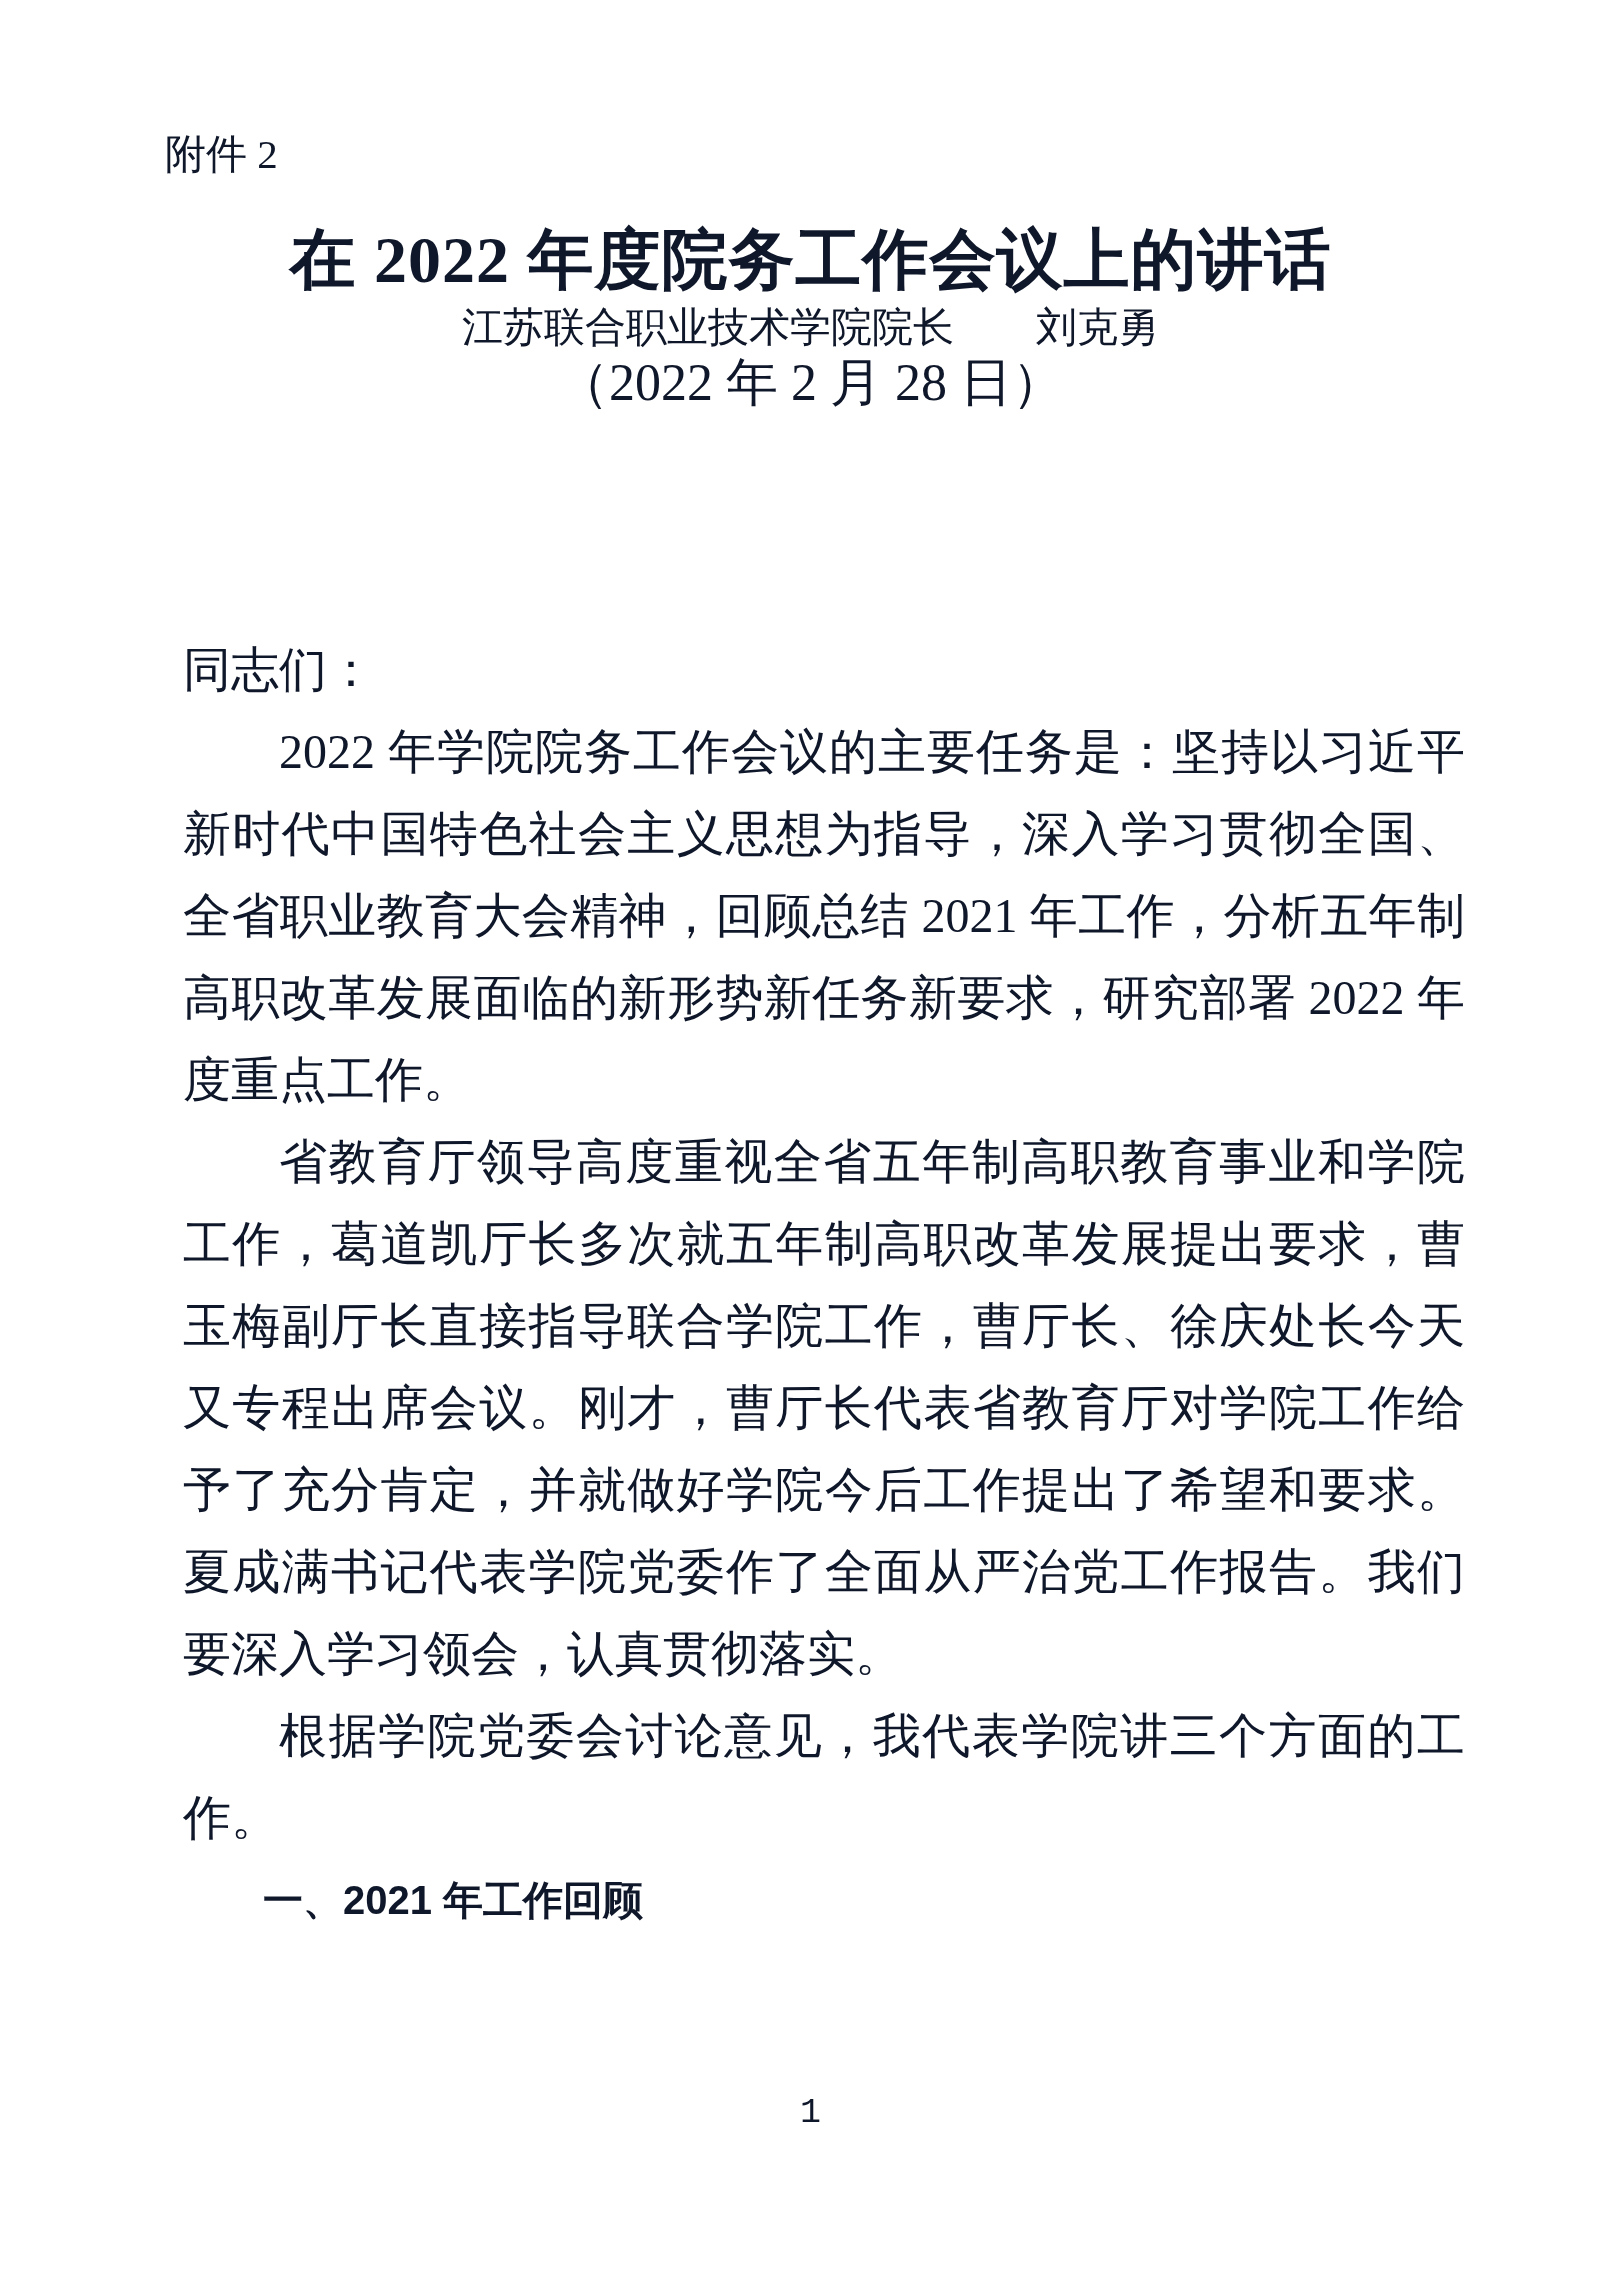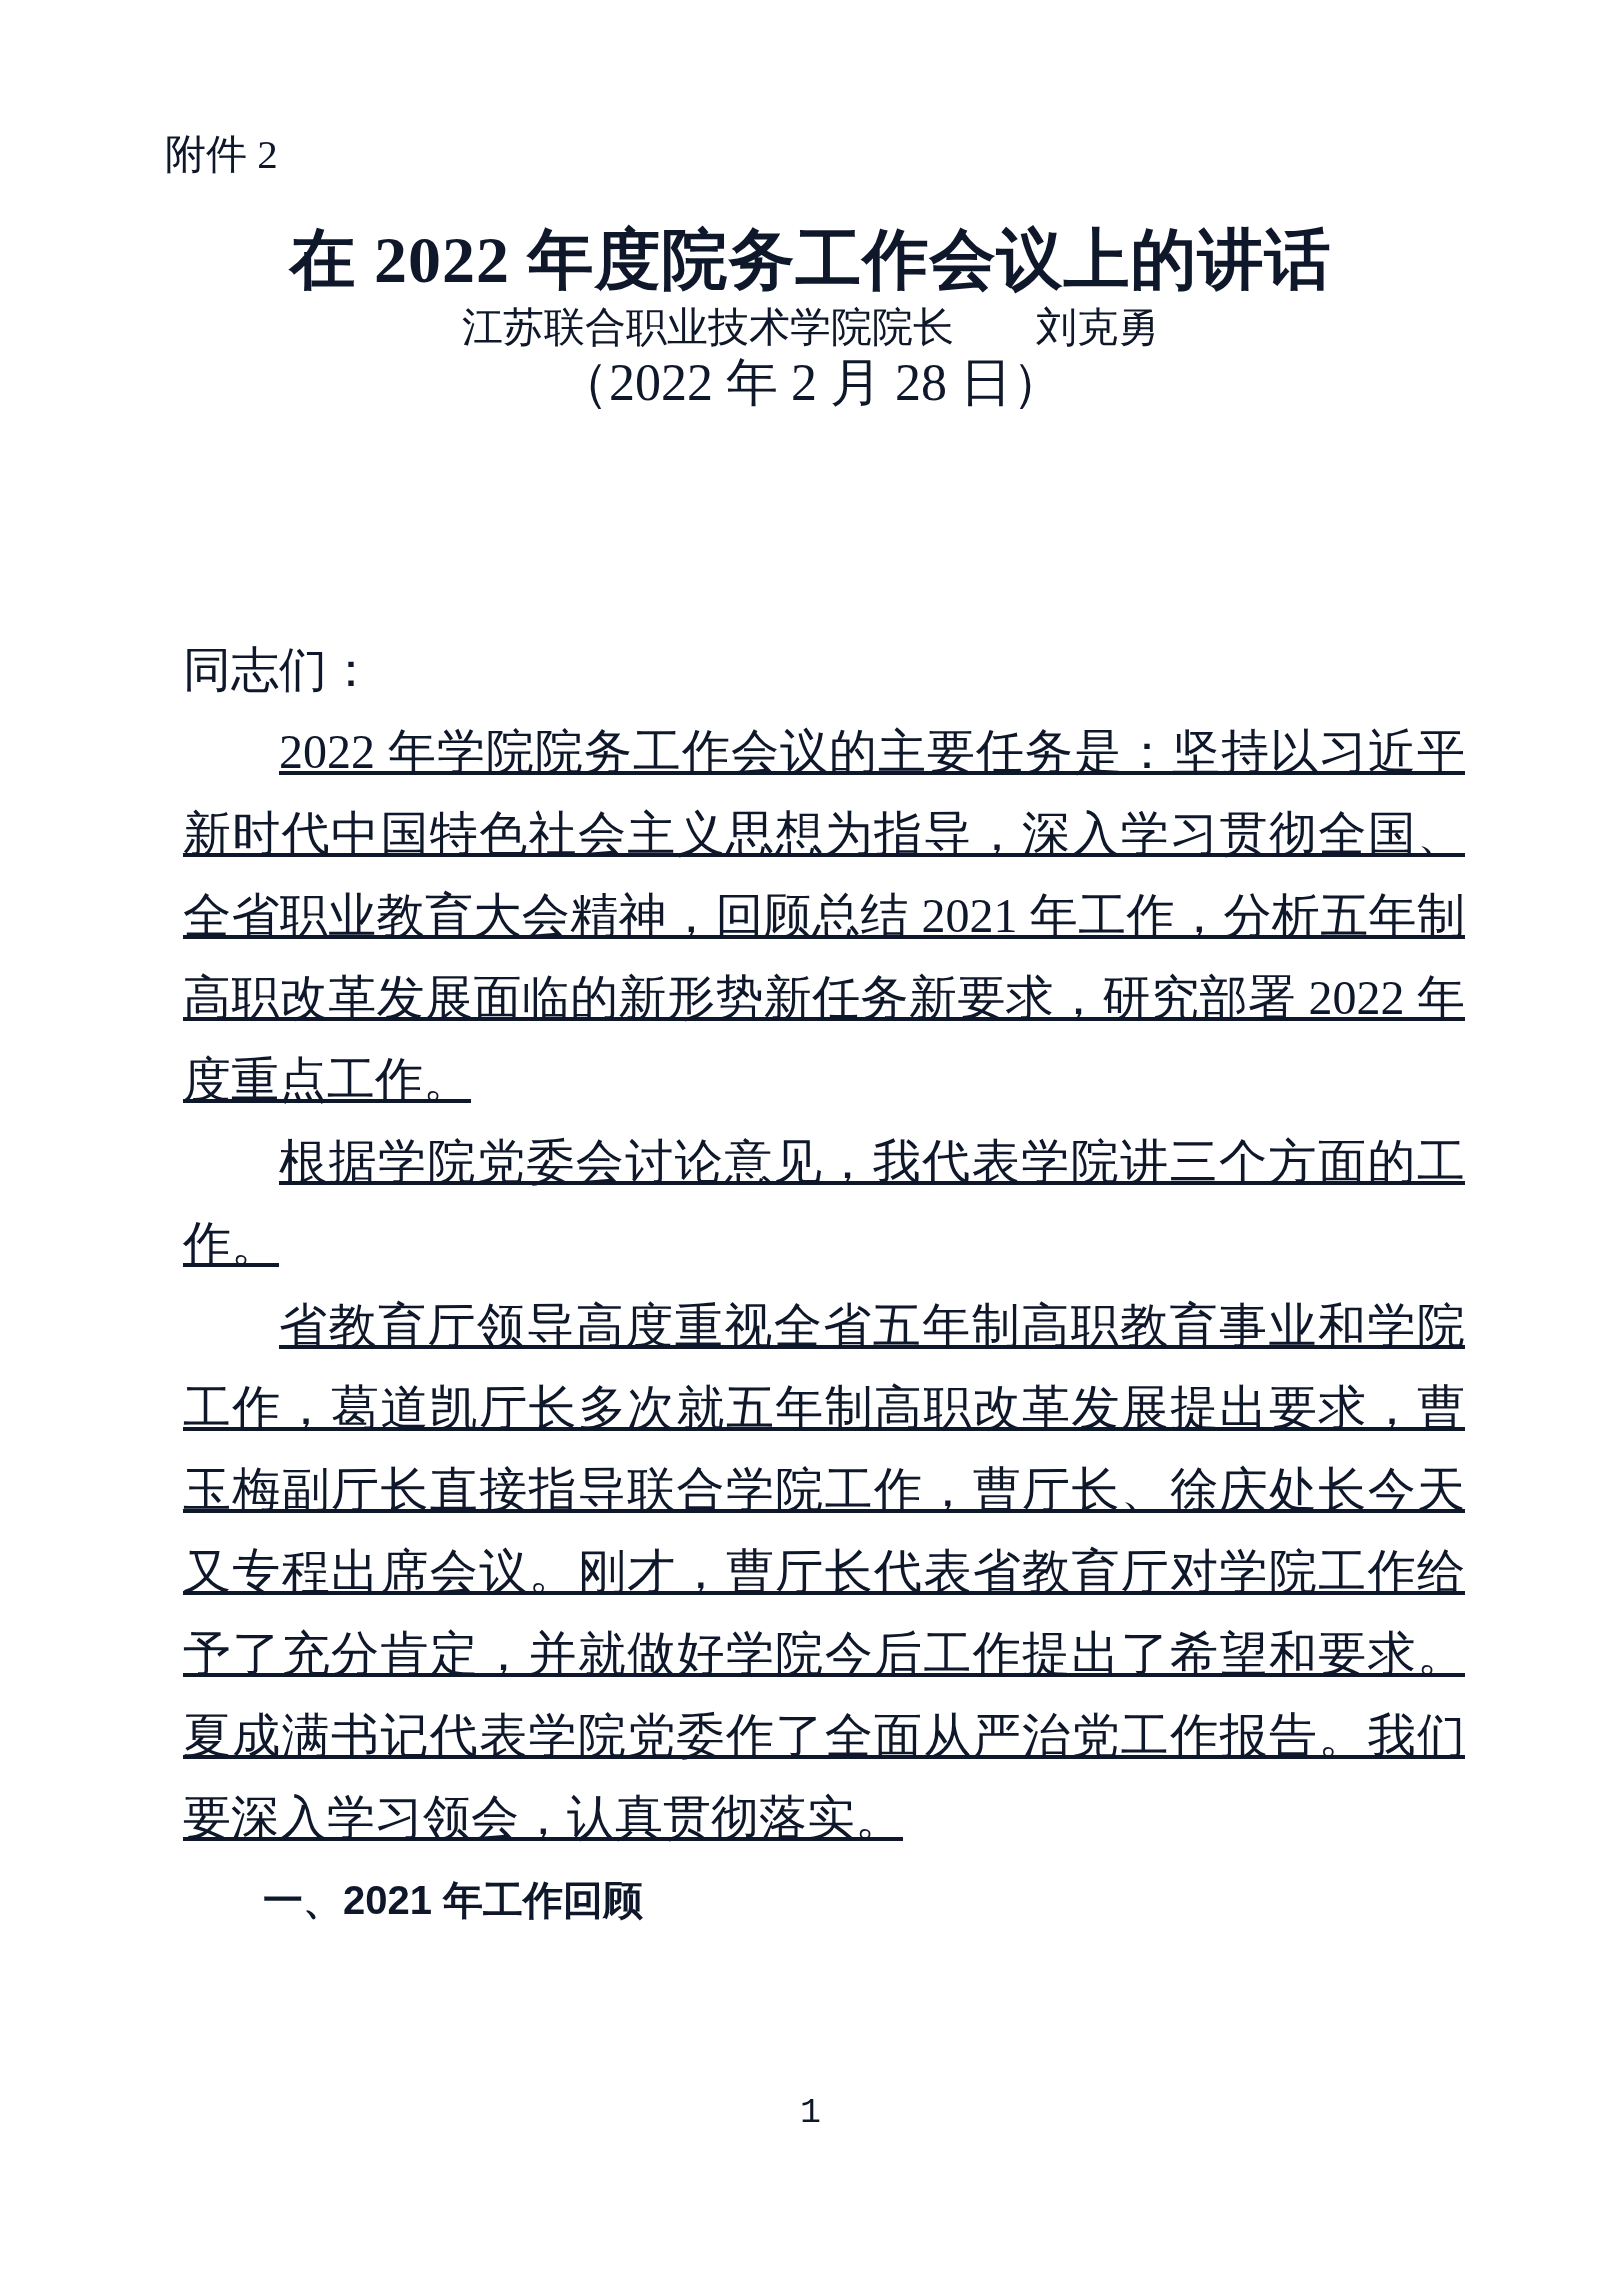--- a/index.html
+++ b/index.html
@@ -62,21 +62,20 @@
     line-height: 82px;
     text-align: justify;
     text-justify: inter-ideograph;
   }
   .para {
     margin: 0;
     padding: 0;
   }
   .para.indent {
     text-indent: 2em;
-    text-decoration: underline;
   }
   .para.salutation {
     text-indent: 0;
   }
   .para.heading {
     text-indent: 2em;
     font-weight: bold;
     font-family: "Liberation Sans", sans-serif;
     font-size: 40px;
   }
@@ -99,20 +98,20 @@
 
   <div class="doc-title">在 2022 年度院务工作会议上的讲话</div>
 
   <div class="author-line">江苏联合职业技术学院院长　　刘克勇</div>
 
   <div class="date-line">（2022 年 2 月 28 日）</div>
 
   <div class="doc-body">
       <div class="para salutation">同志们：</div>
       <div class="para indent">2022 年学院院务工作会议的主要任务是：坚持以习近平新时代中国特色社会主义思想为指导，深入学习贯彻全国、全省职业教育大会精神，回顾总结 2021 年工作，分析五年制高职改革发展面临的新形势新任务新要求，研究部署 2022 年度重点工作。</div>
+      <div class="para indent">省教育厅领导高度重视全省五年制高职教育事业和学院工作，葛道凯厅长多次就五年制高职改革发展提出要求，曹玉梅副厅长直接指导联合学院工作，曹厅长、徐庆处长今天又专程出席会议。刚才，曹厅长代表省教育厅对学院工作给予了充分肯定，并就做好学院今后工作提出了希望和要求。夏成满书记代表学院党委作了全面从严治党工作报告。我们要深入学习领会，认真贯彻落实。</div>
       <div class="para indent">根据学院党委会讨论意见，我代表学院讲三个方面的工作。</div>
-      <div class="para indent">省教育厅领导高度重视全省五年制高职教育事业和学院工作，葛道凯厅长多次就五年制高职改革发展提出要求，曹玉梅副厅长直接指导联合学院工作，曹厅长、徐庆处长今天又专程出席会议。刚才，曹厅长代表省教育厅对学院工作给予了充分肯定，并就做好学院今后工作提出了希望和要求。夏成满书记代表学院党委作了全面从严治党工作报告。我们要深入学习领会，认真贯彻落实。</div>
       <div class="para heading">一、2021 年工作回顾</div>
     </div>
 
   <div class="page-number">1</div>
 </div>
 
 
 </body></html>

